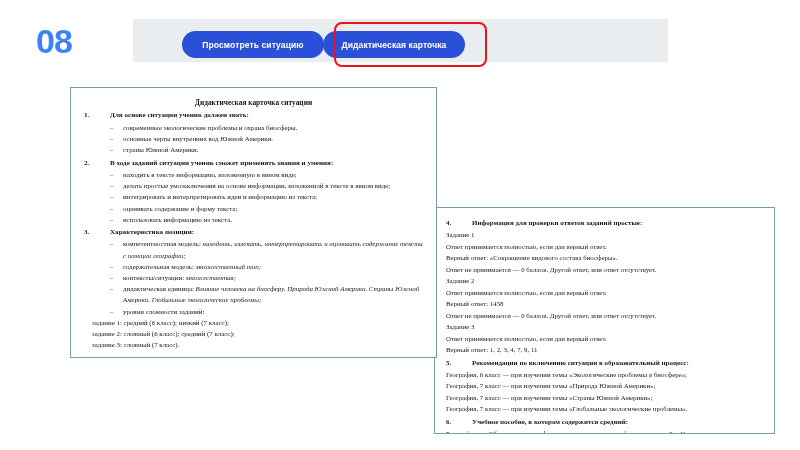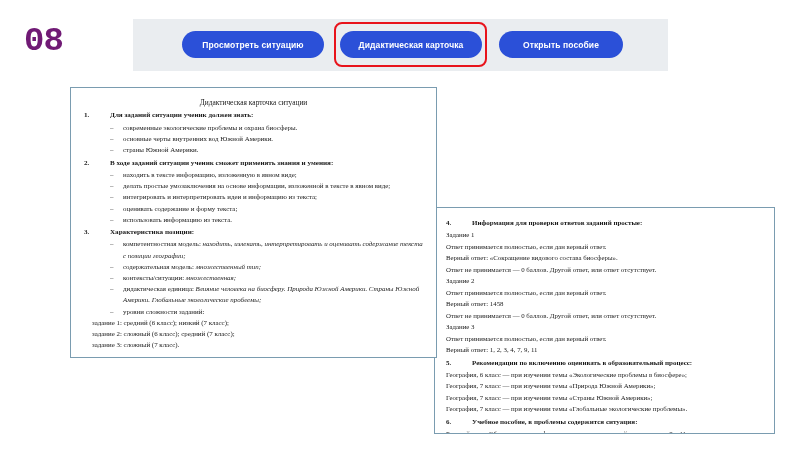--- a/index.html
+++ b/index.html
@@ -12,37 +12,37 @@
     height: 450px;
     position: relative;
     overflow: hidden;
     font-family: "Liberation Serif", "DejaVu Serif", serif;
     color: #1a1a1a;
   }
 
   
   #slide-number {
     position: absolute;
-    left: 24px;
+    left: 36px;
     top: 24px;
-    font-family: Liberation Mono, monospace;
+    font-family: Liberation Sans, sans-serif;
     font-weight: 700;
     font-size: 34px;
     letter-spacing: -1px;
-    color: #701a75;
+    color: #3b82f6;
     line-height: 1;
   }
 
   
   #toolbar {
     position: absolute;
     left: 133px;
     top: 19px;
     width: 535px;
-    height: 52px;
+    height: 43px;
     background: #eaedf0;
   }
   .tb-btn {
     position: absolute;
     top: 12px;
     height: 27px;
     border-radius: 14px;
     background: #2b50d8;
     color: #ffffff;
     font-family: "Liberation Sans", sans-serif;
@@ -50,21 +50,21 @@
     font-size: 8.5px;
     letter-spacing: 0.1px;
     display: flex;
     align-items: center;
     justify-content: center;
     box-sizing: border-box;
     cursor: pointer;
     user-select: none;
   }
   #btn-view     { left: 49px;  width: 142px; }
-  #btn-card     { left: 207px; width: 142px; }
+  #btn-card     { left: 190px; width: 142px; }
   #btn-manual   { left: 366px; width: 124px; }
 
   #highlight-box {
     position: absolute;
     left: 201px;
     top: 3px;
     width: 153px;
     height: 45px;
     border: 2.5px solid #e8131b;
     border-radius: 8px;
@@ -93,21 +93,21 @@
     top: 207px;
     width: 341px;
     height: 227px;
     padding: 8px 11px 4px 11px;
     z-index: 2;
   }
 
   
   .doc-title {
     text-align: center;
-    font-weight: 400;
+    font-weight: 700;
     font-size: 7.4px;
     line-height: 1.55;
     margin: 1px 0 0 0;
   }
   .sec-head {
     display: flex;
     font-weight: 700;
     font-size: 7.1px;
     line-height: 1.62;
     margin-top: 2px;
@@ -145,30 +145,29 @@
   }
 </style>
 </head>
 <body>
 
 <div id="slide-number">08</div>
 
 <div id="toolbar">
   <div class="tb-btn" id="btn-view">Просмотреть ситуацию</div>
   <div class="tb-btn" id="btn-card">Дидактическая карточка</div>
-  <div class="tb-btn" id="btn-manual">Открыть пособие</div>
   <div id="highlight-box"></div>
 </div>
 
 <div class="doc-card" id="card-left">
   <div class="doc-title">Дидактическая карточка ситуации</div>
 
   <div class="sec-head">
     <span class="sec-num">1.</span>
-    <span class="sec-txt">Для заданий ситуации ученик должен знать:</span>
+    <span class="sec-txt">Для основе ситуации ученик должен знать:</span>
   </div>
   <div class="bullet">
       <span class="dash">–</span>
       <span class="btxt">современные экологические проблемы и охрана биосферы.</span>
     </div>
   <div class="bullet">
       <span class="dash">–</span>
       <span class="btxt">основные черты внутренних вод Южной Америки.</span>
     </div>
   <div class="bullet">
@@ -244,26 +243,26 @@
   <div class="rline">Задание 2</div>
   <div class="rline">Ответ принимается полностью, если дан верный ответ.</div>
   <div class="rline">Верный ответ: 1458</div>
   <div class="rline">Ответ не принимается — 0 баллов. Другой ответ, или ответ отсутствует.</div>
   <div class="rline">Задание 3</div>
   <div class="rline">Ответ принимается полностью, если дан верный ответ.</div>
   <div class="rline">Верный ответ: 1, 2, 3, 4, 7, 9, 11</div>
 
   <div class="sec-head">
     <span class="sec-num">5.</span>
-    <span class="sec-txt">Рекомендации по включению оценивать в образовательный процесс:</span>
+    <span class="sec-txt">Рекомендации по включению ситуации в образовательный процесс:</span>
   </div>
   <div class="rline">География, 6 класс — при изучении темы «Экологические проблемы в биосфере»;</div>
   <div class="rline">География, 7 класс — при изучении темы «Природа Южной Америки»;</div>
   <div class="rline">География, 7 класс — при изучении темы «Страны Южной Америки»;</div>
   <div class="rline">География, 7 класс — при изучении темы «Глобальные экологические проблемы».</div>
 
   <div class="sec-head">
     <span class="sec-num">6.</span>
-    <span class="sec-txt">Учебное пособие, в проблемы содержится ситуация:</span>
+    <span class="sec-txt">Учебное пособие, в котором содержится средний:</span>
   </div>
   <div class="rline">Русский язык. Сборник задач по формированию читательской грамотности. 8—11 классы</div>
 
 </div>
 
 </body></html>

